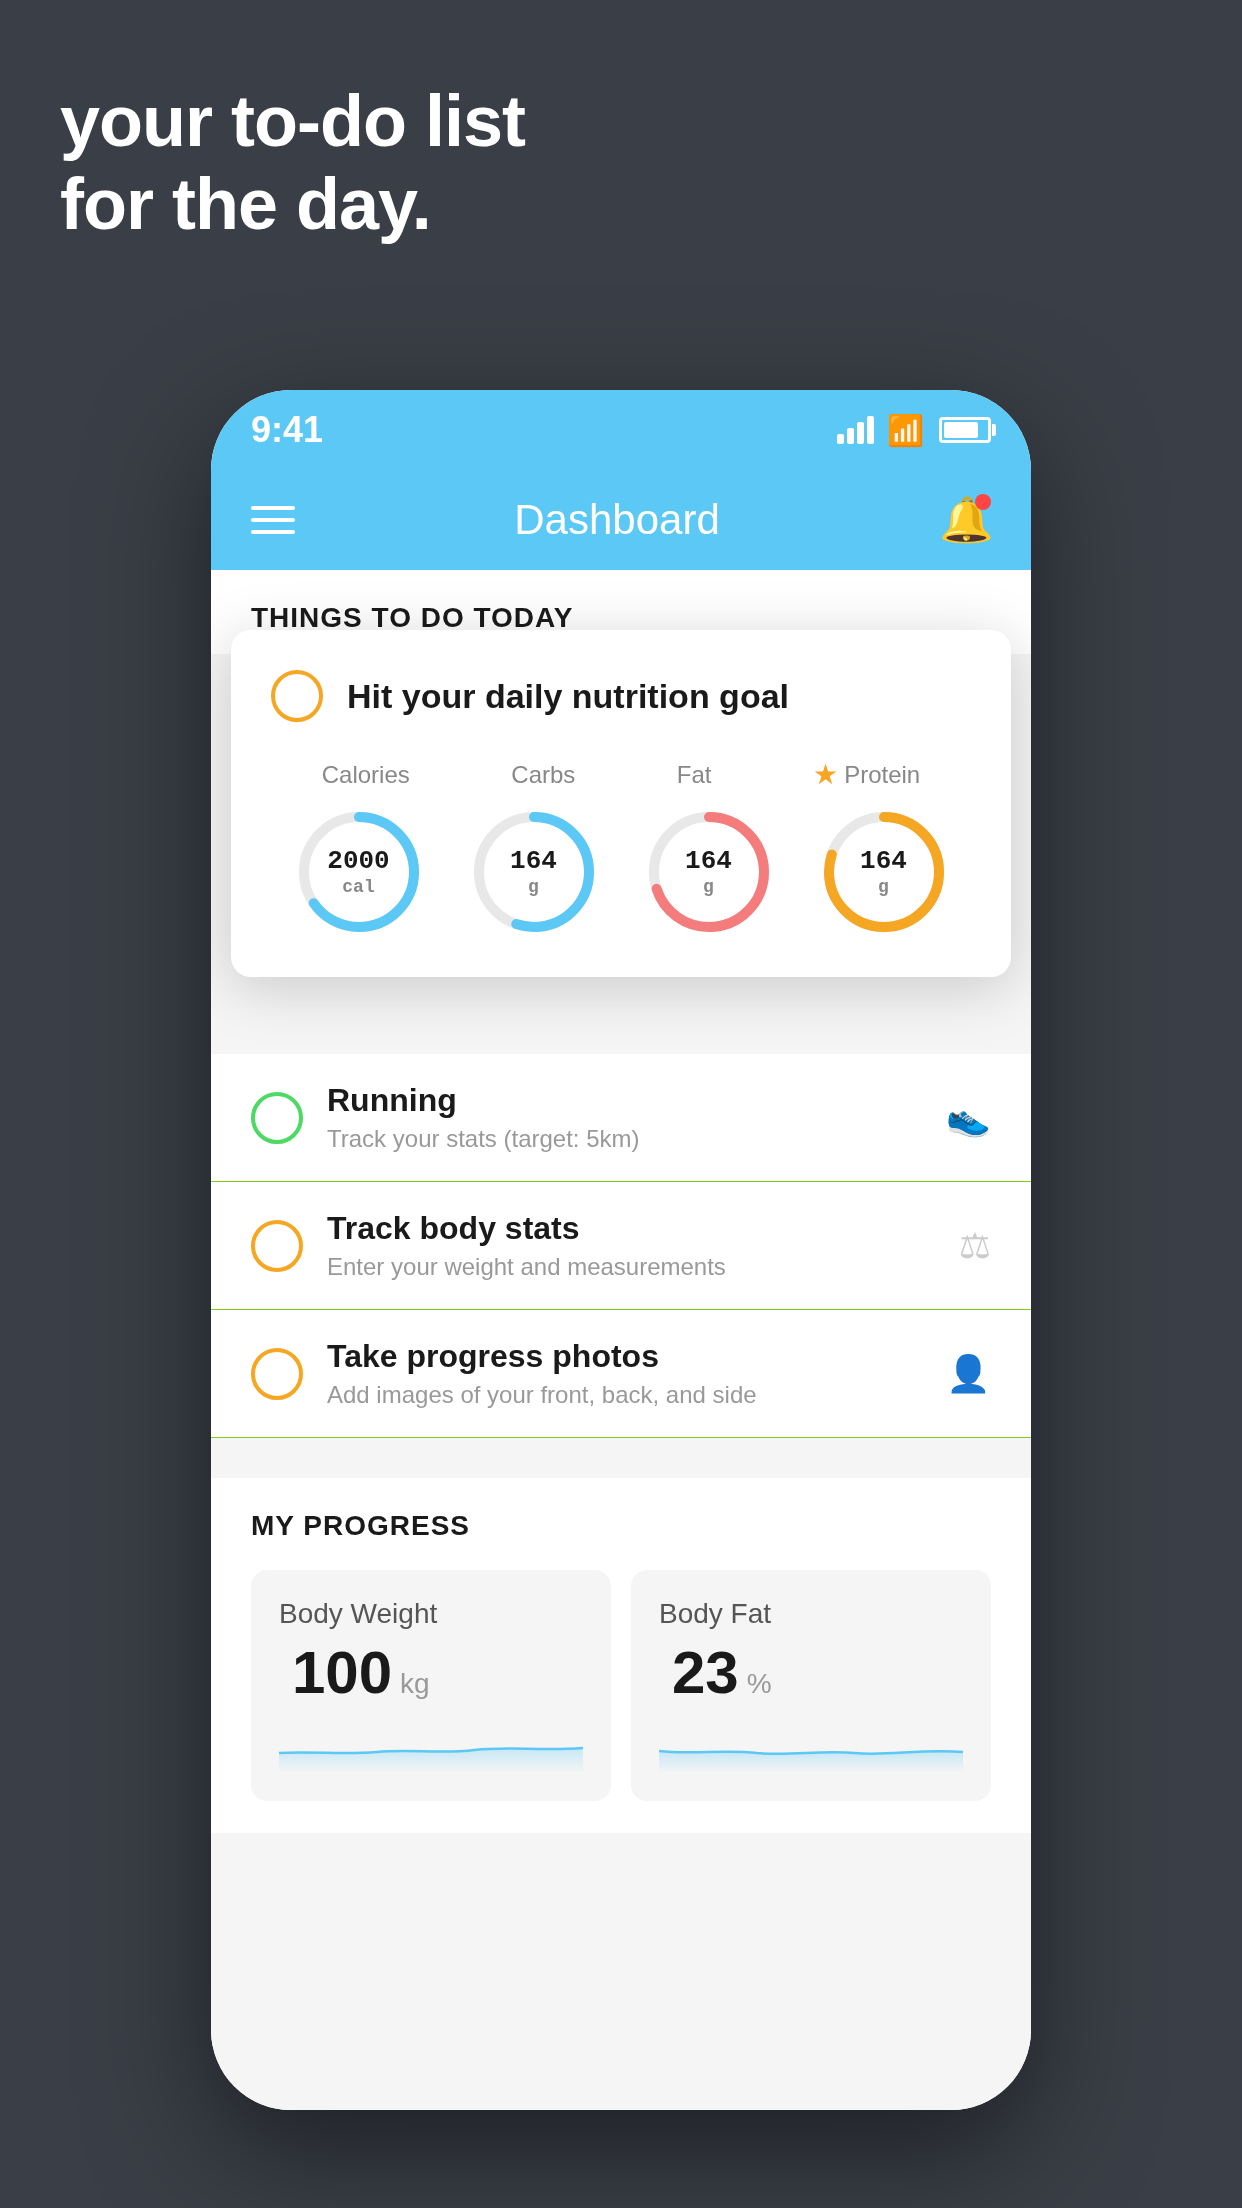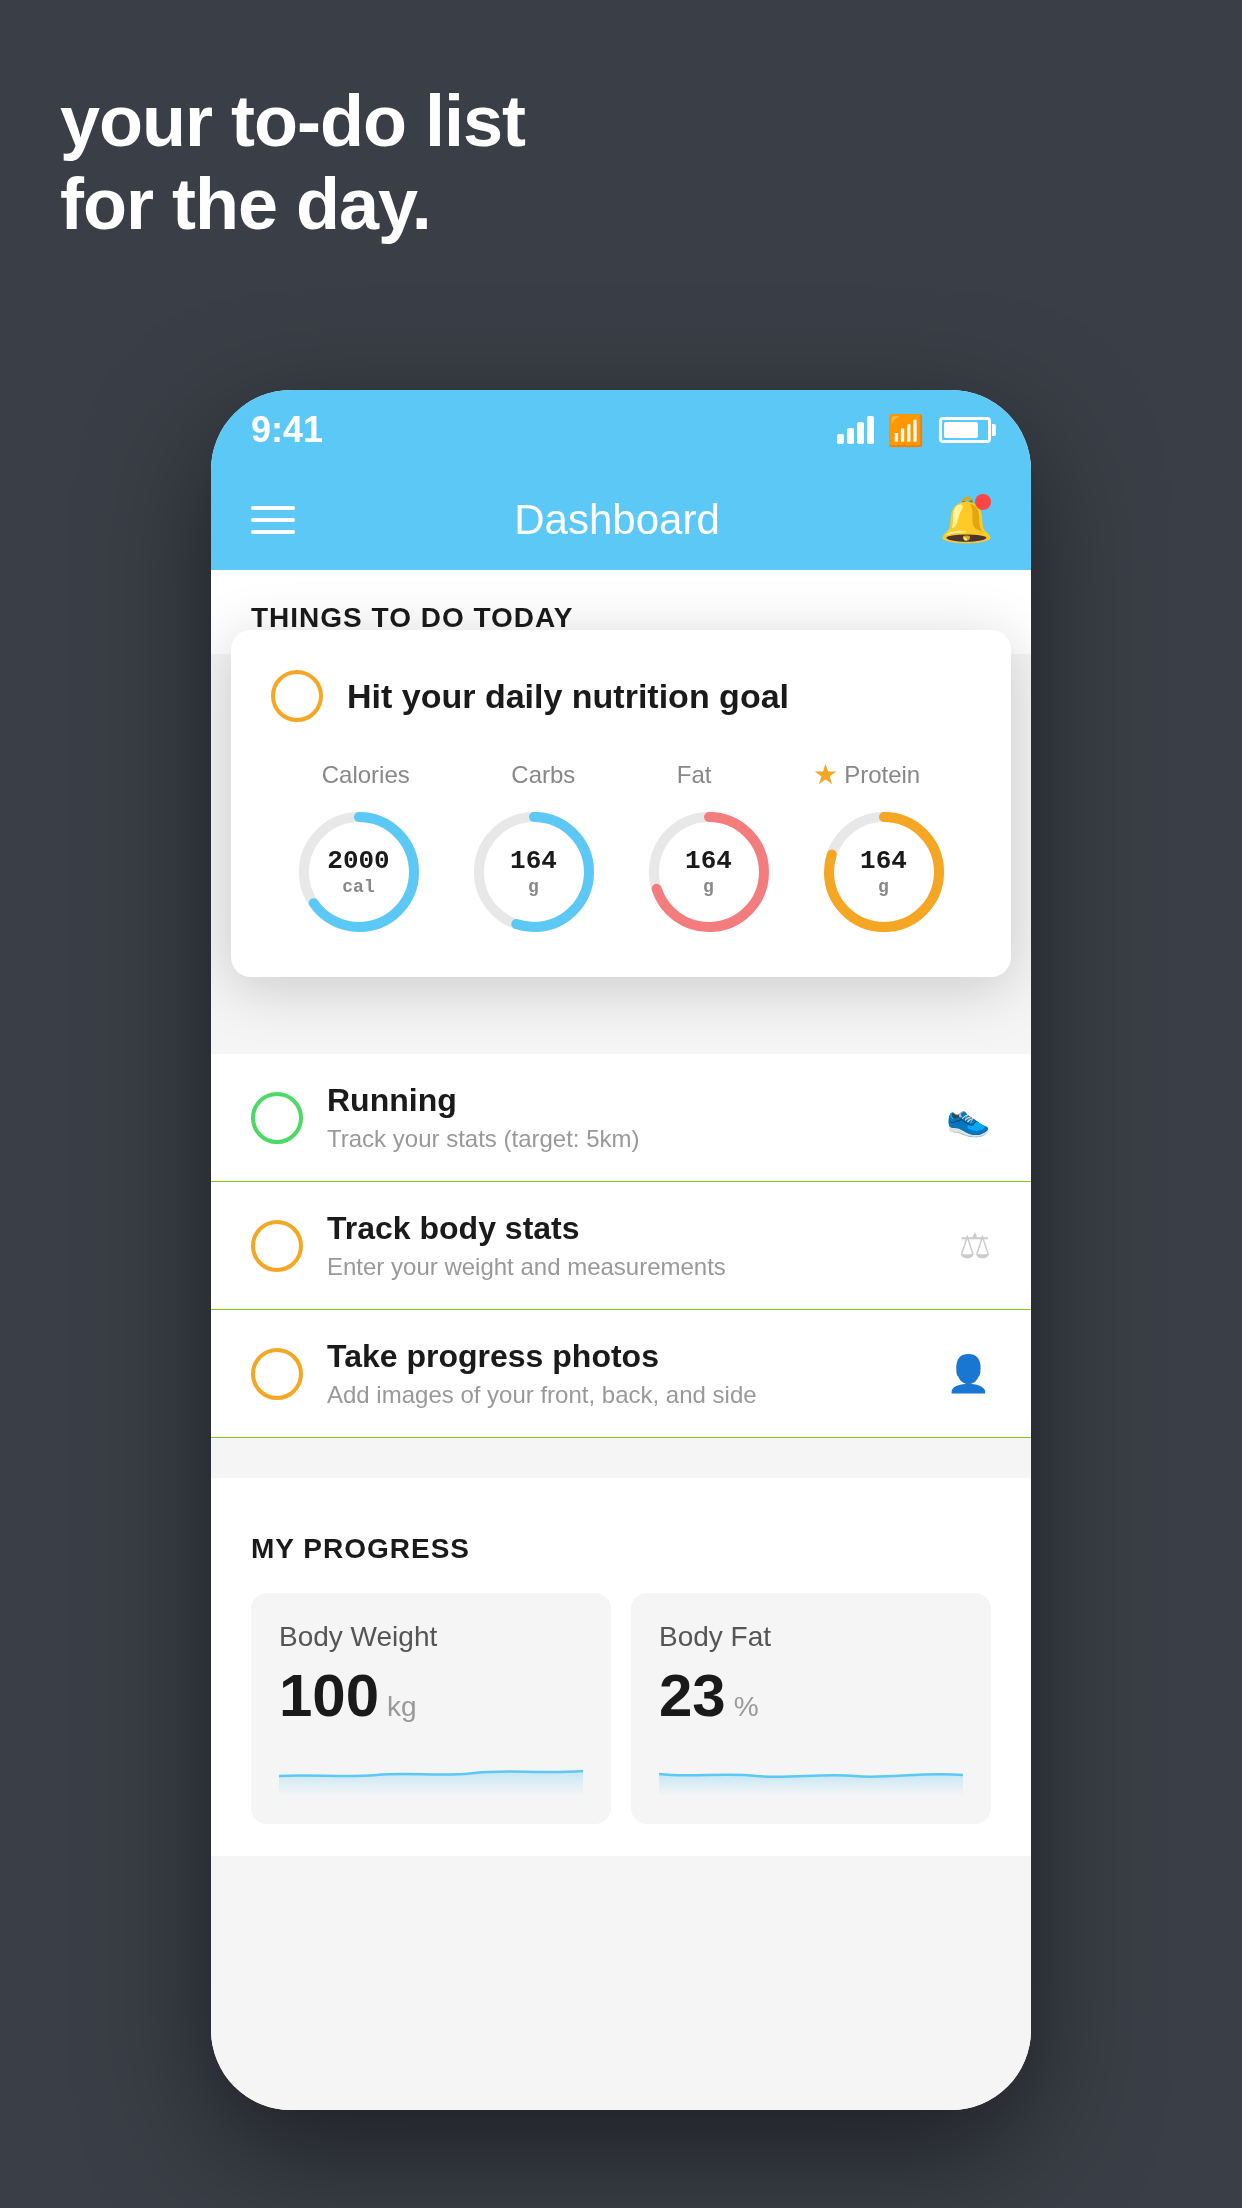--- a/index.html
+++ b/index.html
@@ -343,21 +343,20 @@
       padding: 32px 40px;
     }
 
     .progress-title {
       font-size: 28px;
       font-weight: 800;
       color: #1a1a1a;
       letter-spacing: 1px;
       text-transform: uppercase;
       margin-bottom: 28px;
-      margin-top: 23px;
     }
 
     .progress-cards {
       display: flex;
       gap: 20px;
     }
 
     .progress-card {
       flex: 1;
       background: #f5f5f5;
@@ -371,20 +370,21 @@
       font-size: 28px;
       color: #555;
       margin-bottom: 8px;
     }
 
     .progress-value {
       display: flex;
       align-items: baseline;
       gap: 8px;
       margin-bottom: 16px;
+      margin-left: 13px;
     }
 
     .progress-num {
       font-size: 60px;
       font-weight: 700;
       color: #1a1a1a;
     }
 
     .progress-unit {
       font-size: 28px;

